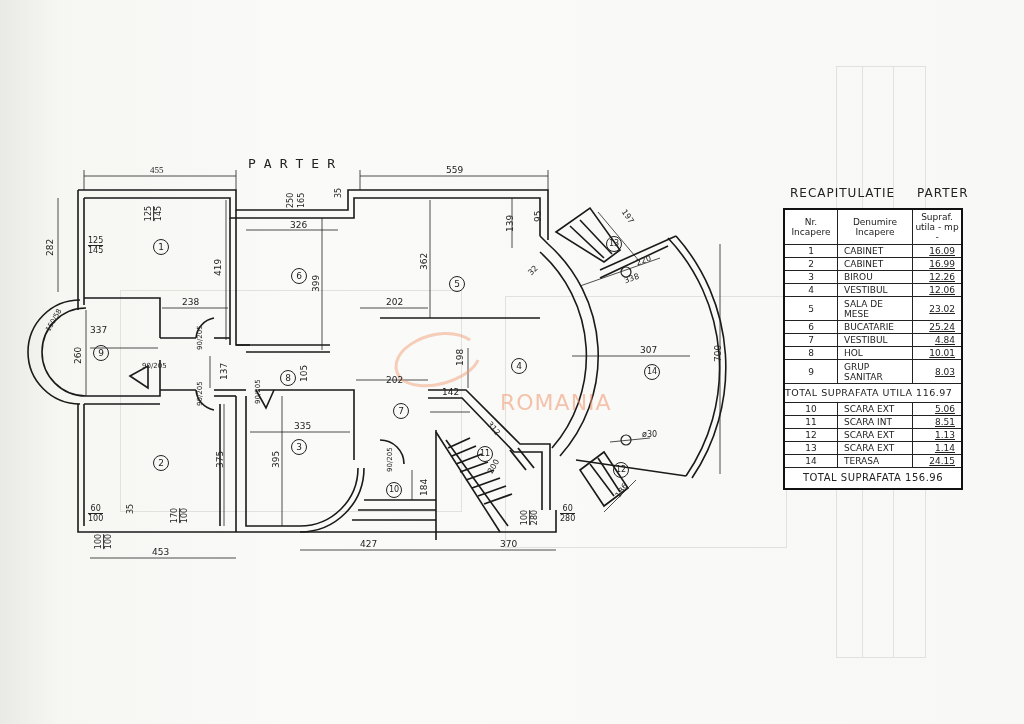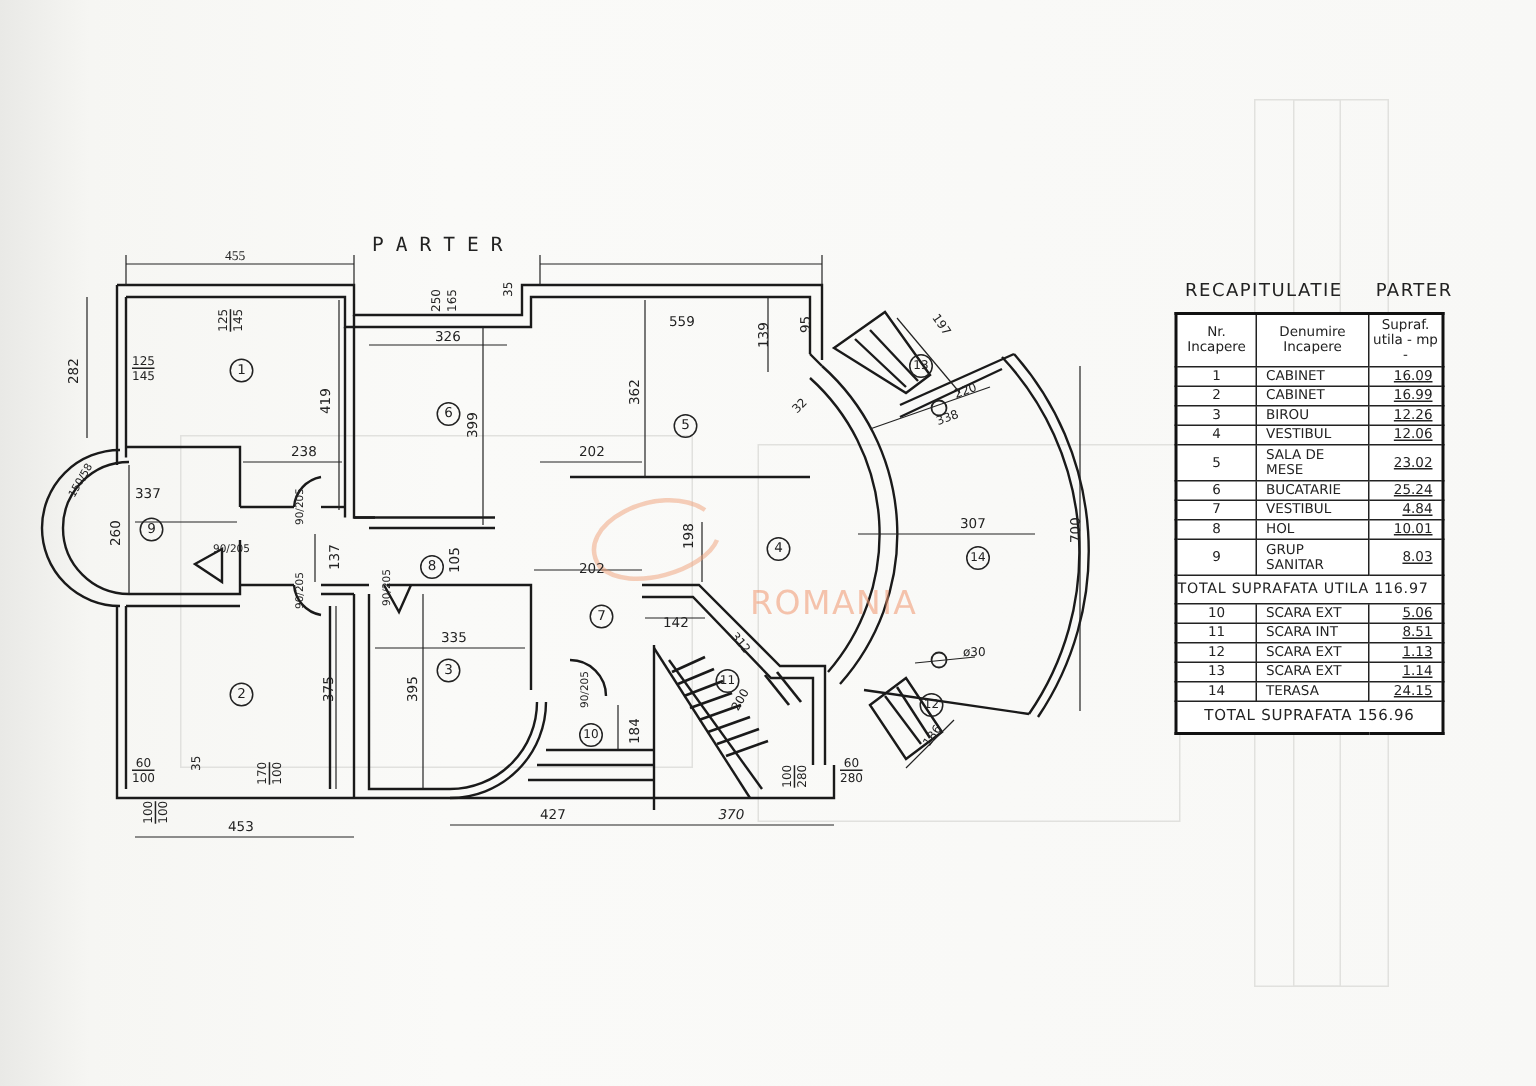--- a/index.html
+++ b/index.html
@@ -177,64 +177,64 @@
   <div class="rn" style="left:393px;top:403px;">7</div>
   <div class="rn" style="left:280px;top:370px;">8</div>
   <div class="rn" style="left:93px;top:345px;">9</div>
   <div class="rn" style="left:386px;top:482px;font-size:8px;">10</div>
   <div class="rn" style="left:477px;top:446px;font-size:8px;">11</div>
   <div class="rn" style="left:613px;top:462px;font-size:8px;">12</div>
   <div class="rn" style="left:606px;top:236px;font-size:8px;">13</div>
   <div class="rn" style="left:644px;top:364px;font-size:8px;">14</div>
 
   <div class="lbl" style="left:150px;top:166px;font-family:Liberation Serif, serif;">455</div>
-  <div class="lbl" style="left:446px;top:166px;margin-top:45px;">559</div>
+  <div class="lbl" style="left:446px;top:166px;">559</div>
   <div class="lbl v" style="left:46px;top:256px;">282</div>
   <div class="lbl v" style="left:214px;top:276px;">419</div>
   <div class="lbl v" style="left:286px;top:208px;font-size:8px;">250</div>
   <div class="lbl v" style="left:297px;top:208px;font-size:8px;">165</div>
   <div class="lbl v" style="left:334px;top:198px;font-size:8px;">35</div>
   <div class="lbl" style="left:290px;top:221px;">326</div>
   <div class="lbl v" style="left:312px;top:292px;">399</div>
   <div class="lbl v" style="left:420px;top:270px;">362</div>
   <div class="lbl v" style="left:506px;top:232px;">139</div>
   <div class="lbl v" style="left:534px;top:222px;">95</div>
   <div class="lbl" style="left:528px;top:266px;transform:rotate(-45deg);font-size:8px;">32</div>
   <div class="lbl" style="left:620px;top:212px;transform:rotate(55deg);font-size:8px;">197</div>
   <div class="lbl" style="left:636px;top:256px;transform:rotate(-20deg);font-size:8px;">220</div>
   <div class="lbl" style="left:624px;top:274px;transform:rotate(-20deg);font-size:8px;">338</div>
   <div class="lbl" style="left:386px;top:298px;">202</div>
-  <div class="lbl" style="left:194px;top:298px;">238</div>
+  <div class="lbl" style="left:182px;top:298px;">238</div>
   <div class="lbl" style="left:90px;top:326px;">337</div>
   <div class="lbl v" style="left:74px;top:364px;">260</div>
   <div class="lbl" style="left:42px;top:316px;transform:rotate(-60deg);font-size:7px;">150/58</div>
   <div class="lbl v" style="left:196px;top:350px;font-size:7px;">90/205</div>
   <div class="lbl" style="left:142px;top:362px;font-size:7px;">90/205</div>
   <div class="lbl v" style="left:196px;top:406px;font-size:7px;">90/205</div>
   <div class="lbl v" style="left:254px;top:404px;font-size:7px;">90/205</div>
   <div class="lbl v" style="left:386px;top:472px;font-size:7px;">90/205</div>
   <div class="lbl v" style="left:220px;top:380px;">137</div>
   <div class="lbl v" style="left:300px;top:382px;">105</div>
   <div class="lbl v" style="left:456px;top:366px;">198</div>
   <div class="lbl" style="left:386px;top:376px;">202</div>
-  <div class="lbl" style="left:442px;top:412px;">142</div>
+  <div class="lbl" style="left:442px;top:388px;">142</div>
   <div class="lbl" style="left:486px;top:424px;transform:rotate(50deg);font-size:8px;">312</div>
   <div class="lbl" style="left:486px;top:462px;transform:rotate(-60deg);font-size:8px;">200</div>
   <div class="lbl" style="left:640px;top:346px;">307</div>
   <div class="lbl v" style="left:714px;top:362px;">700</div>
   <div class="lbl" style="left:642px;top:430px;font-size:8px;">ø30</div>
   <div class="lbl" style="left:614px;top:486px;transform:rotate(-55deg);font-size:8px;">186</div>
   <div class="lbl" style="left:294px;top:422px;">335</div>
   <div class="lbl v" style="left:216px;top:468px;">375</div>
   <div class="lbl v" style="left:272px;top:468px;">395</div>
   <div class="lbl v" style="left:420px;top:496px;">184</div>
   <div class="lbl v" style="left:126px;top:514px;font-size:8px;">35</div>
   <div class="lbl" style="left:152px;top:548px;">453</div>
   <div class="lbl" style="left:360px;top:540px;">427</div>
-  <div class="lbl" style="left:479px;top:540px;font-style:italic;">370</div>
+  <div class="lbl" style="left:500px;top:540px;">370</div>
 
   <div class="frac" style="left:146px;top:204px;transform:rotate(-90deg);">
     <span class="top">125</span>
     <span>145</span>
   </div>
   <div class="frac" style="left:88px;top:236px;">
     <span class="top">125</span>
     <span>145</span>
   </div>
   <div class="frac" style="left:88px;top:504px;">

